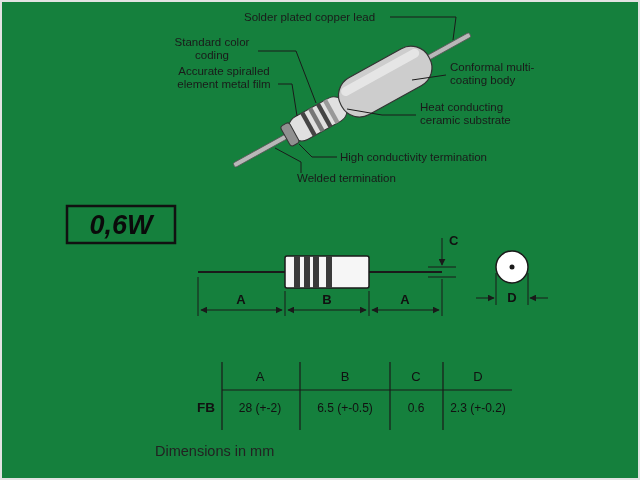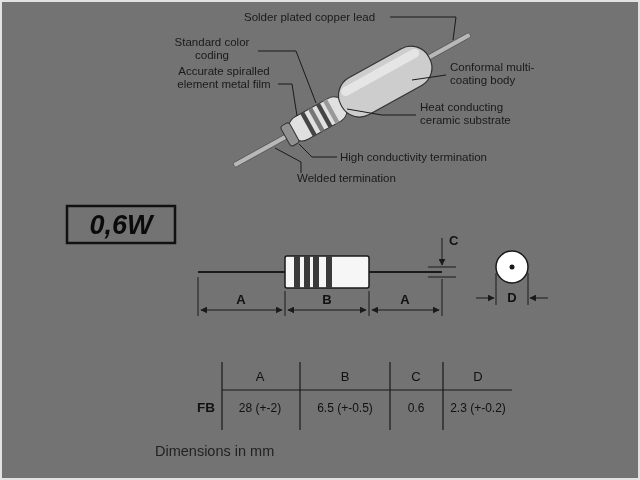--- a/index.html
+++ b/index.html
@@ -1,17 +1,17 @@
 <!DOCTYPE html>
 <html><head>
 <meta charset="utf-8">
 <style>
   html,body { margin:0; padding:0; background:#888; }
   .page {
-    width:640px; height:480px; background:#737373; position:relative;
+    width:640px; height:480px; background:#15803d; position:relative;
     box-shadow: inset 0 0 0 2px #e3e3e3;
     font-family:"Liberation Sans", sans-serif;
   }
   svg { display:block; }
 
   
   .callout-text { font-family:"Liberation Sans",sans-serif; font-size:11.5px; fill:#1a1a1a; }
   .dim-label    { font-family:"Liberation Sans",sans-serif; font-size:13px; font-weight:600; fill:#111; }
   .table-header { font-family:"Liberation Sans",sans-serif; font-size:13px; fill:#111; }
   .table-value  { font-family:"Liberation Sans",sans-serif; font-size:12px; fill:#111; }

